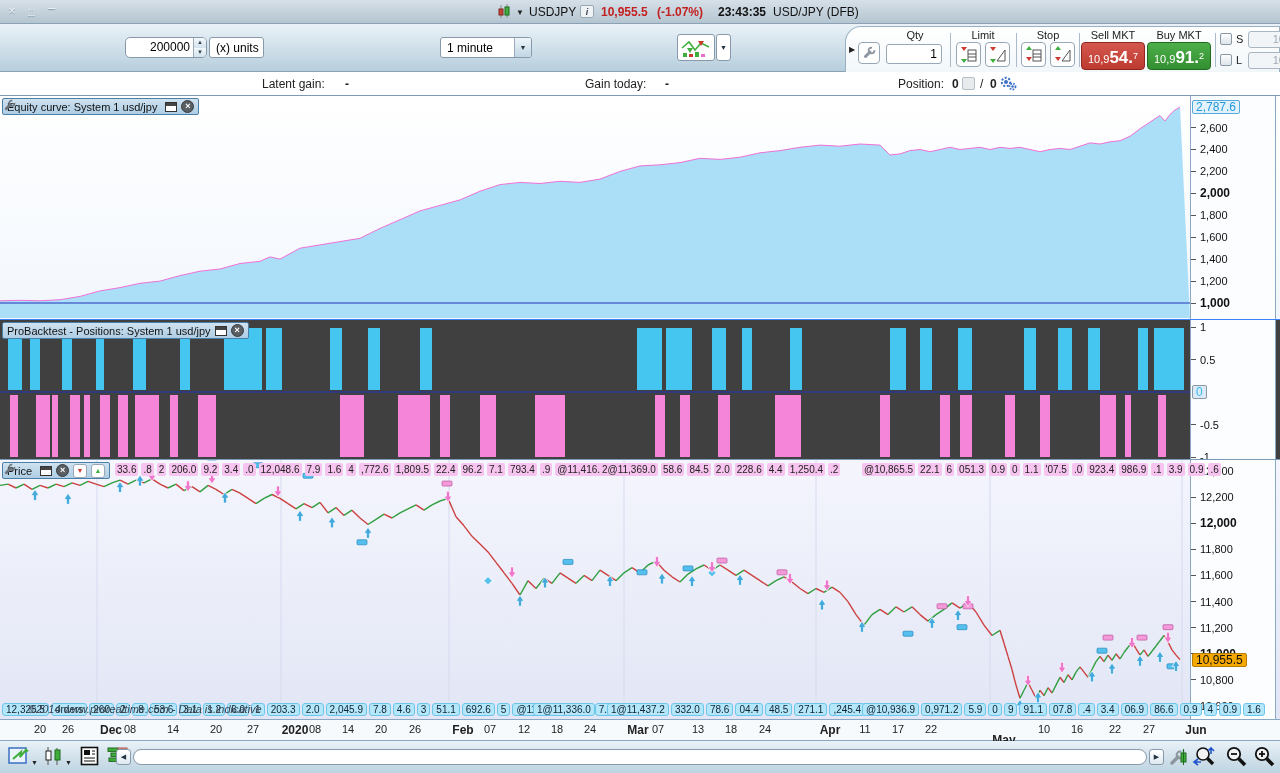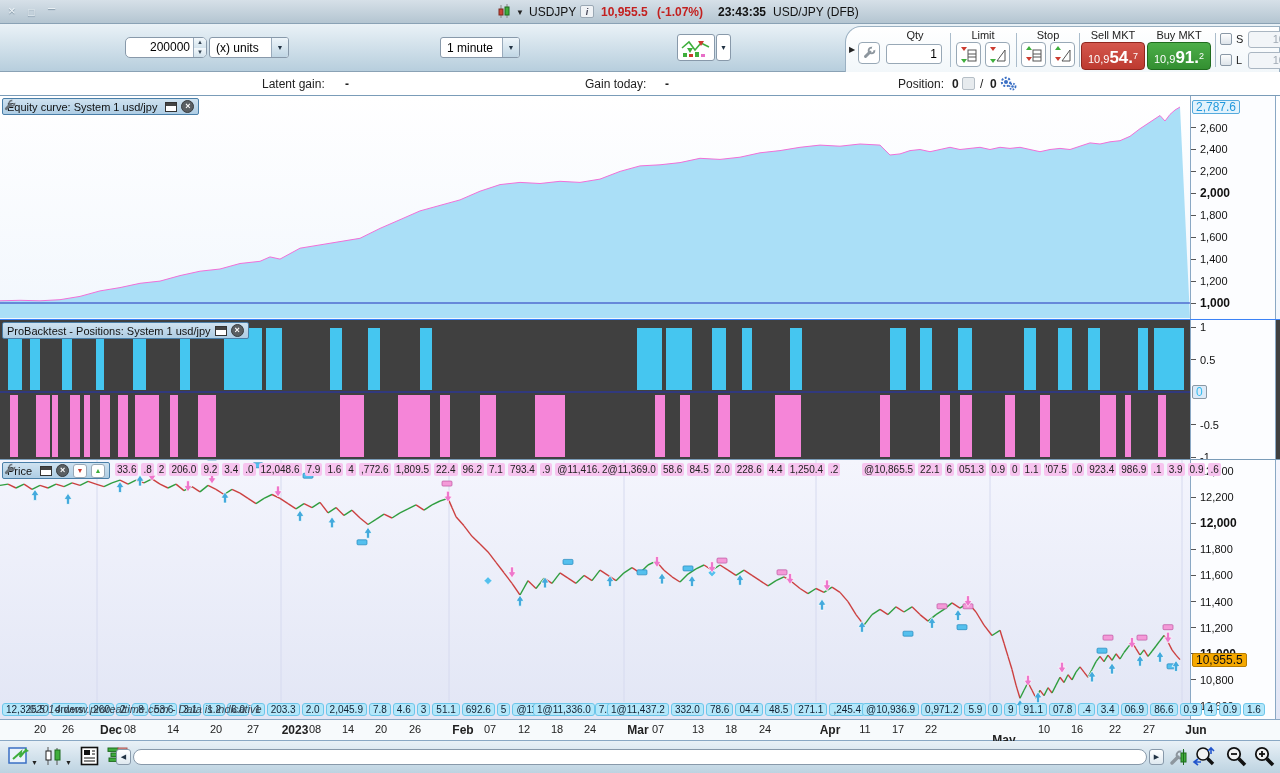--- a/index.html
+++ b/index.html
@@ -127,25 +127,25 @@
   </div>
 
   <div class="toolbar">
     <div class="spin">
       <div class="val">200000</div>
       <div class="arrs">
           <span>▲</span>
           <span>▼</span>
         </div>
     </div>
-    <div class="dd" style="left:209px;top:13px;width:80px">
+    <div class="dd" style="left:209px;top:13px;width:55px">
       <span class="txt">(x) units</span>
       <span class="btn">▼</span>
     </div>
-    <div class="dd" style="left:440px;top:13px;width:80px">
+    <div class="dd" style="left:440px;top:13px;width:92px">
       <span class="txt">1 minute</span>
       <span class="btn">▼</span>
     </div>
     <div class="tool-btn" style="left:677px;top:10px;width:38px;height:27px">
       <svg width="30" height="20" viewBox="0 0 30 20">
         <polyline points="1,10 8,4 14,12 20,5 28,9" fill="none" stroke="#3fae3c" stroke-width="1.6"></polyline>
         <path d="M20,2 l3,5 h-6 z" fill="#cc3b30" transform="rotate(180 20 5)"></path>
         <path d="M9,7 l3,5 h-6 z" fill="#3fae3c" transform="rotate(180 9 9) translate(0,-4)"></path>
         <rect x="2" y="15" width="4" height="4" fill="#3fae3c"></rect>
           <rect x="8" y="16" width="4" height="3" fill="#cc3b30"></rect>
@@ -800,21 +800,21 @@
   </div>
 
   <div class="timeaxis" id="timeaxis">
       <span class="tlabel" style="left: 40px;">20</span>
       <span class="tlabel" style="left: 68px;">26</span>
       <span class="tlabel bold" style="left: 97px;">Dec</span>
       <span class="tlabel" style="left: 130px;">08</span>
       <span class="tlabel" style="left: 173px;">14</span>
       <span class="tlabel" style="left: 216px;">20</span>
       <span class="tlabel" style="left: 253px;">27</span>
-      <span class="tlabel bold" style="left: 281px;">2023</span>
+      <span class="tlabel bold" style="left: 281px;">2020</span>
       <span class="tlabel" style="left: 315px;">08</span>
       <span class="tlabel" style="left: 348px;">14</span>
       <span class="tlabel" style="left: 381px;">20</span>
       <span class="tlabel" style="left: 415px;">26</span>
       <span class="tlabel bold" style="left: 449px;">Feb</span>
       <span class="tlabel" style="left: 490px;">07</span>
       <span class="tlabel" style="left: 524px;">12</span>
       <span class="tlabel" style="left: 557px;">18</span>
       <span class="tlabel" style="left: 590px;">24</span>
       <span class="tlabel bold" style="left: 624px;">Mar</span>

